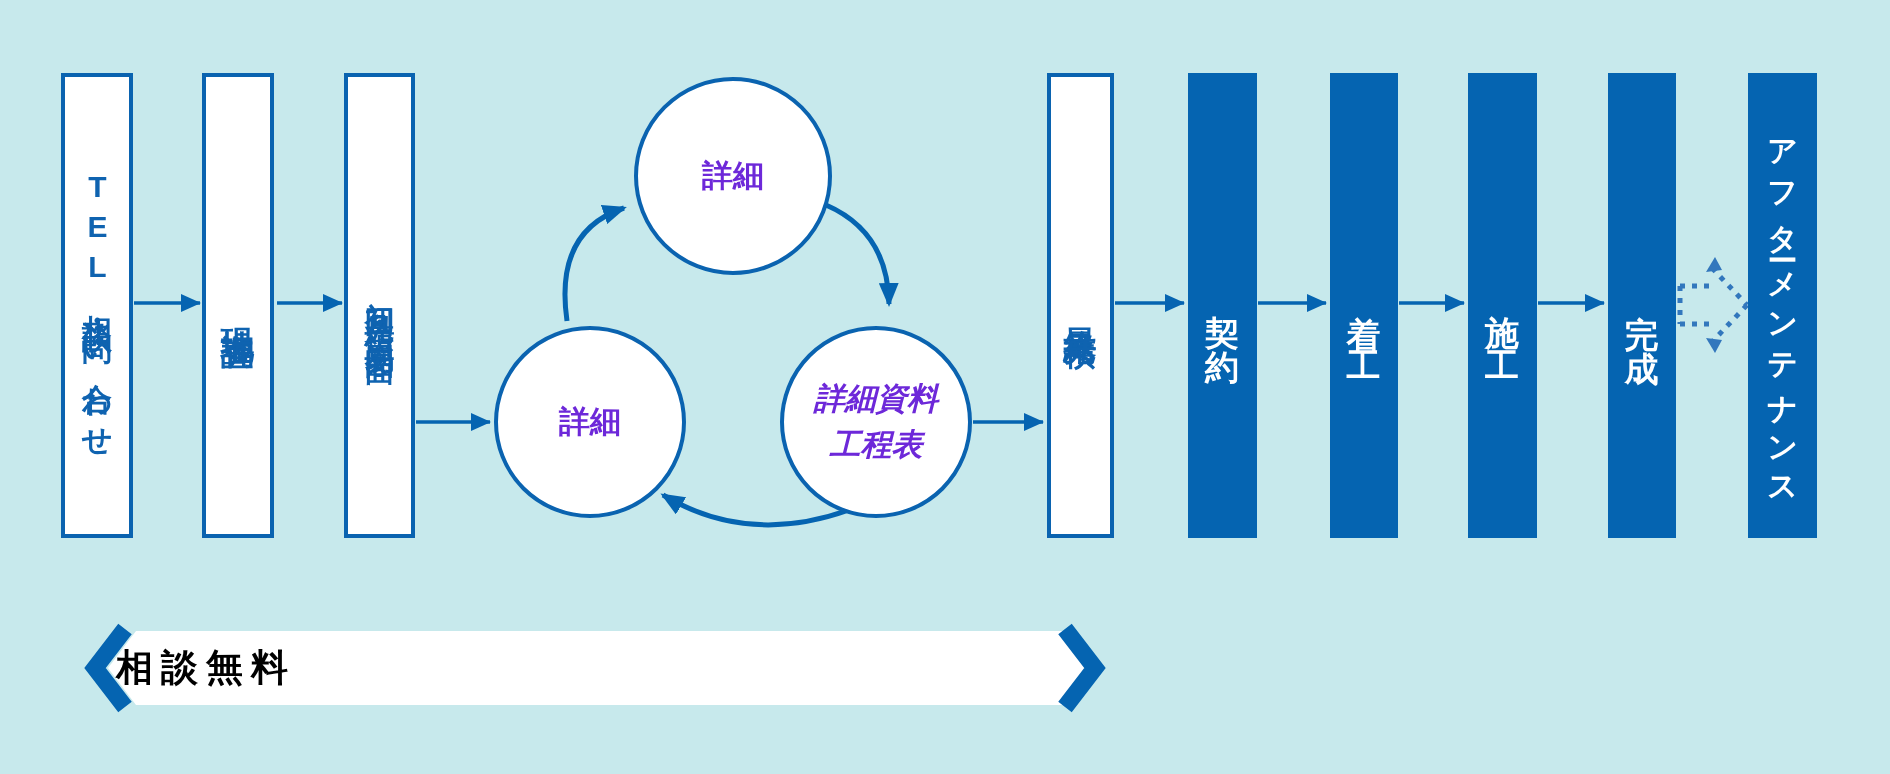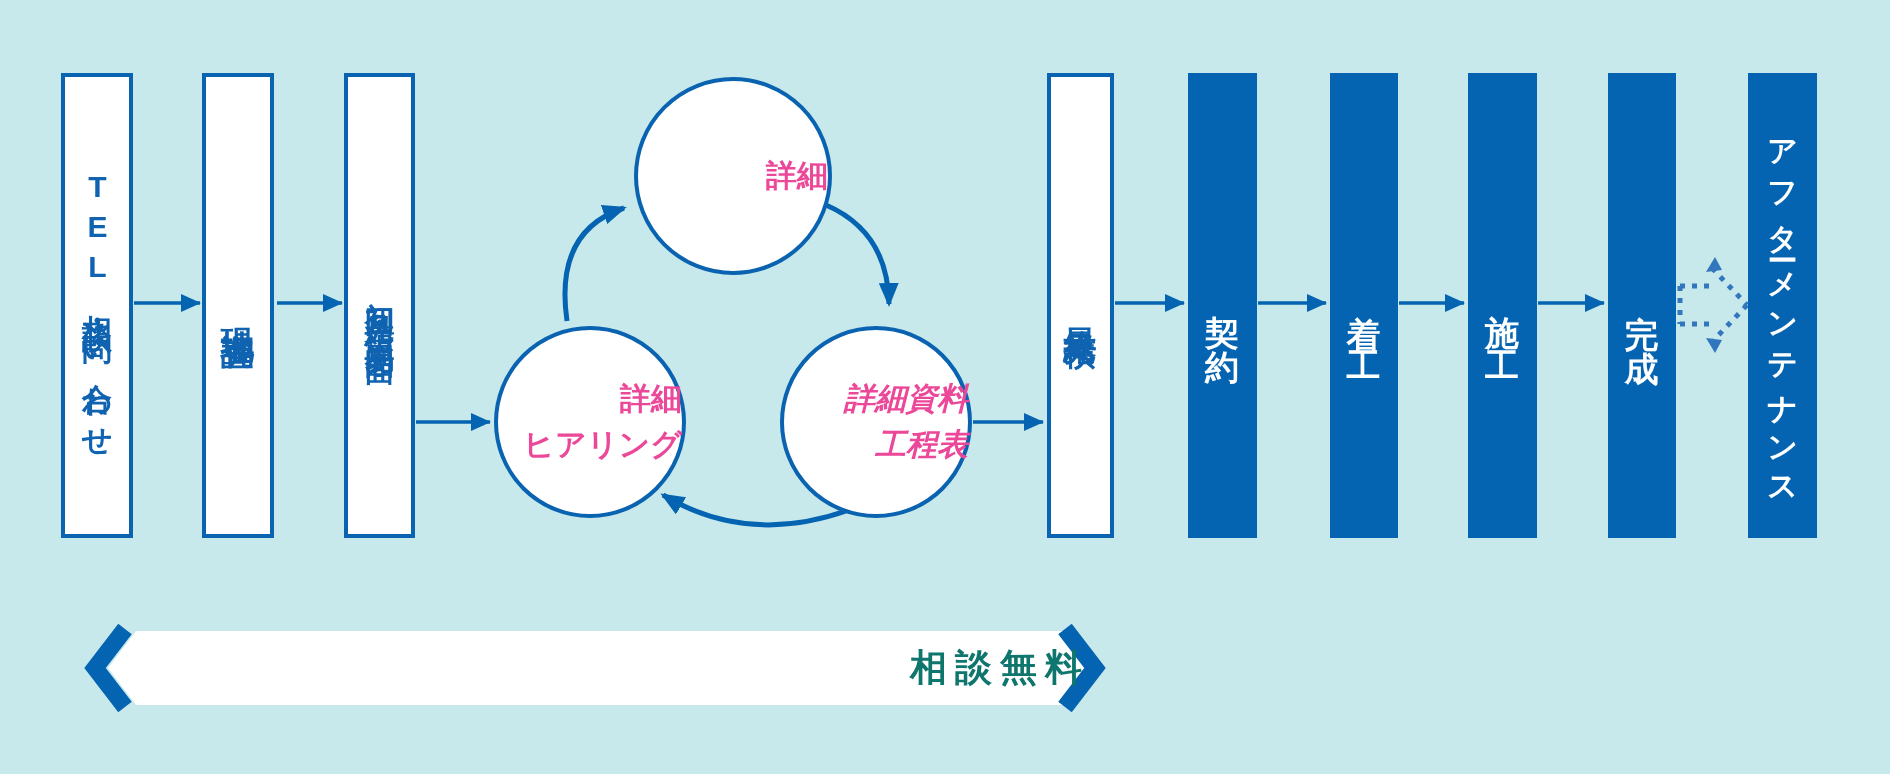--- a/index.html
+++ b/index.html
@@ -22,31 +22,31 @@
   }
   .step.outline .vtext{color:#0f63b0;}
   .step.solid .vtext{color:#ffffff;}
   .t-long{font-size:30px;letter-spacing:7px;padding-inline-start:7px;}
   .t-four{font-size:33px;letter-spacing:3px;padding-inline-start:3px;}
   .t-two{font-size:34px;letter-spacing:36px;padding-inline-start:36px;}
   
   .circle{
     position:absolute;box-sizing:border-box;border-radius:50%;
     background:#ffffff;border:4px solid #0a63b0;z-index:2;
-    display:flex;flex-direction:column;align-items:flex-end;justify-content:center;
-    color:#ec4899;font-weight:bold;font-size:31px;line-height:1.5;text-align:center;
+    display:flex;flex-direction:column;align-items:center;justify-content:center;
+    color:#6d28d9;font-weight:bold;font-size:31px;line-height:1.5;text-align:center;
   }
   .c-top{left:634px;top:77px;width:198px;height:198px;}
   .c-left{left:494px;top:326px;width:192px;height:192px;}
   .c-right{left:780px;top:326px;width:192px;height:192px;font-style:italic;}
   
   .banner-text{
     position:absolute;left:108px;top:631px;width:982px;height:74px;z-index:3;
-    display:flex;align-items:center;justify-content:flex-end;
-    color:#0f766e;font-weight:bold;font-size:37px;letter-spacing:8px;padding-left:8px;
+    display:flex;align-items:center;justify-content:flex-start;
+    color:#000000;font-weight:bold;font-size:37px;letter-spacing:8px;padding-left:8px;
     box-sizing:border-box;
   }
 </style>
 </head>
 <body>
 
 <div class="canvas">
 
   <svg class="overlay" width="1890" height="774" viewBox="0 0 1890 774">
     <defs>
@@ -120,21 +120,20 @@
   </div>
   <div class="step solid" style="left:1748px;width:69px;">
     <span class="vtext t-long">アフターメンテナンス</span>
   </div>
 
   <div class="circle c-top">
     <span>詳細</span>
   </div>
   <div class="circle c-left">
     <span>詳細</span>
-    <span>ヒアリング</span>
   </div>
   <div class="circle c-right">
     <span>詳細資料</span>
     <span>工程表</span>
   </div>
 
   <div class="banner-text">
     <span>相談無料</span>
   </div>
 

